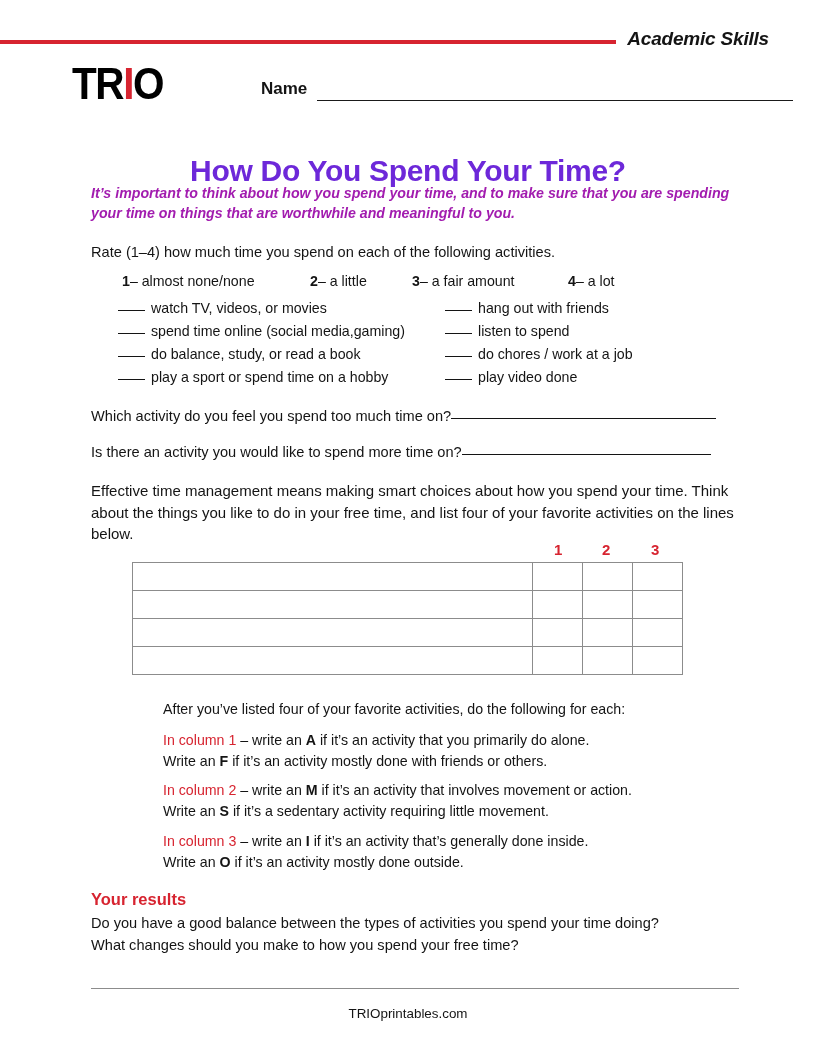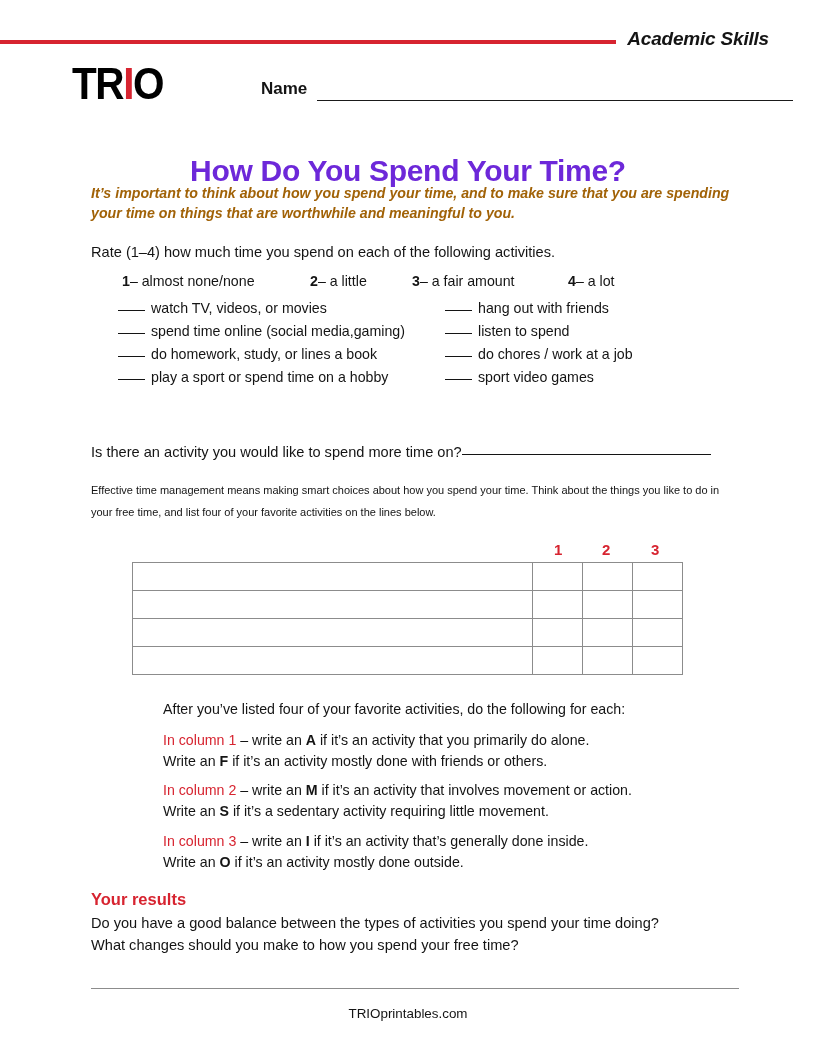--- a/index.html
+++ b/index.html
@@ -55,21 +55,21 @@
   .title {
     position: absolute; left: 0; top: 154px; width: 816px;
     text-align: center;
     font-size: 30px; font-weight: bold;
     letter-spacing: -0.3px;
     color: #6d28d9;
   }
   .intro {
     position: absolute; left: 91px; top: 183px; width: 652px;
     font-size: 14.2px; font-style: italic; font-weight: bold;
-    line-height: 20px; color: #a16207;
+    line-height: 20px; color: #a21caf;
   }
 
   
   .rate-line {
     position: absolute; left: 91px; top: 244px;
     font-size: 14.6px; color: #141414;
   }
   .scale { position: absolute; top: 273px; left: 0; width: 816px; height: 20px; }
   .scale span {
     position: absolute; font-size: 14.2px; color: #141414; white-space: nowrap;
@@ -104,21 +104,21 @@
     border-bottom: 1.3px solid #141414;
     vertical-align: 2px; height: 13px;
   }
   .q1 { top: 406px; }
   .q1 .fill { width: 265px; }
   .q2 { top: 442px; }
   .q2 .fill { width: 249px; }
 
   .effective {
     position: absolute; left: 91px; top: 480px; width: 650px;
-    font-size: 11px; line-height: 21.5px; color: #141414;
+    font-size: 15px; line-height: 21.5px; color: #141414;
   }
 
   
   .tbl-hdr { position: absolute; top: 541px; left: 0; width: 816px; height: 20px; }
   .tbl-hdr span {
     position: absolute; font-size: 15px; font-weight: bold; color: #d72430;
   }
   .th1 { left: 554px; } .th2 { left: 602px; } .th3 { left: 651px; }
 
   .tbl {
@@ -187,29 +187,30 @@
   <div class="scale">
     <span class="s1"><b>1</b><span> – almost none/none</span></span>
     <span class="s2"><b>2</b><span> – a little</span></span>
     <span class="s3"><b>3</b><span> – a fair amount</span></span>
     <span class="s4"><b>4</b><span> – a lot</span></span>
   </div>
 
   <div class="acts">
     <div class="act colL r0"><span class="blank"></span><span>watch TV, videos, or movies</span></div>
     <div class="act colL r1"><span class="blank"></span><span>spend time online (social media,gaming)</span></div>
-    <div class="act colL r2"><span class="blank"></span><span>do homework, study, or lines a book</span></div>
+    <div class="act colL r2"><span class="blank"></span><span>do balance, study, or read a book</span></div>
     <div class="act colL r3"><span class="blank"></span><span>play a sport or spend time on a hobby</span></div>
 
     <div class="act colR r0"><span class="blank"></span><span>hang out with friends</span></div>
     <div class="act colR r1"><span class="blank"></span><span>listen to spend</span></div>
     <div class="act colR r2"><span class="blank"></span><span>do chores / work at a job</span></div>
-    <div class="act colR r3"><span class="blank"></span><span>sport video games</span></div>
-  </div>
-
+    <div class="act colR r3"><span class="blank"></span><span>play video done</span></div>
+  </div>
+
+  <div class="q q1"><span>Which activity do you feel you spend too much time on?</span><span class="fill"></span></div>
   <div class="q q2"><span>Is there an activity you would like to spend more time on?</span><span class="fill"></span></div>
 
   <div class="effective">Effective time management means making smart choices about how you spend your time. Think about the things you like to do in your free time, and list four of your favorite activities on the lines below.</div>
 
   <div class="tbl-hdr">
     <span class="th1">1</span>
     <span class="th2">2</span>
     <span class="th3">3</span>
   </div>
 

